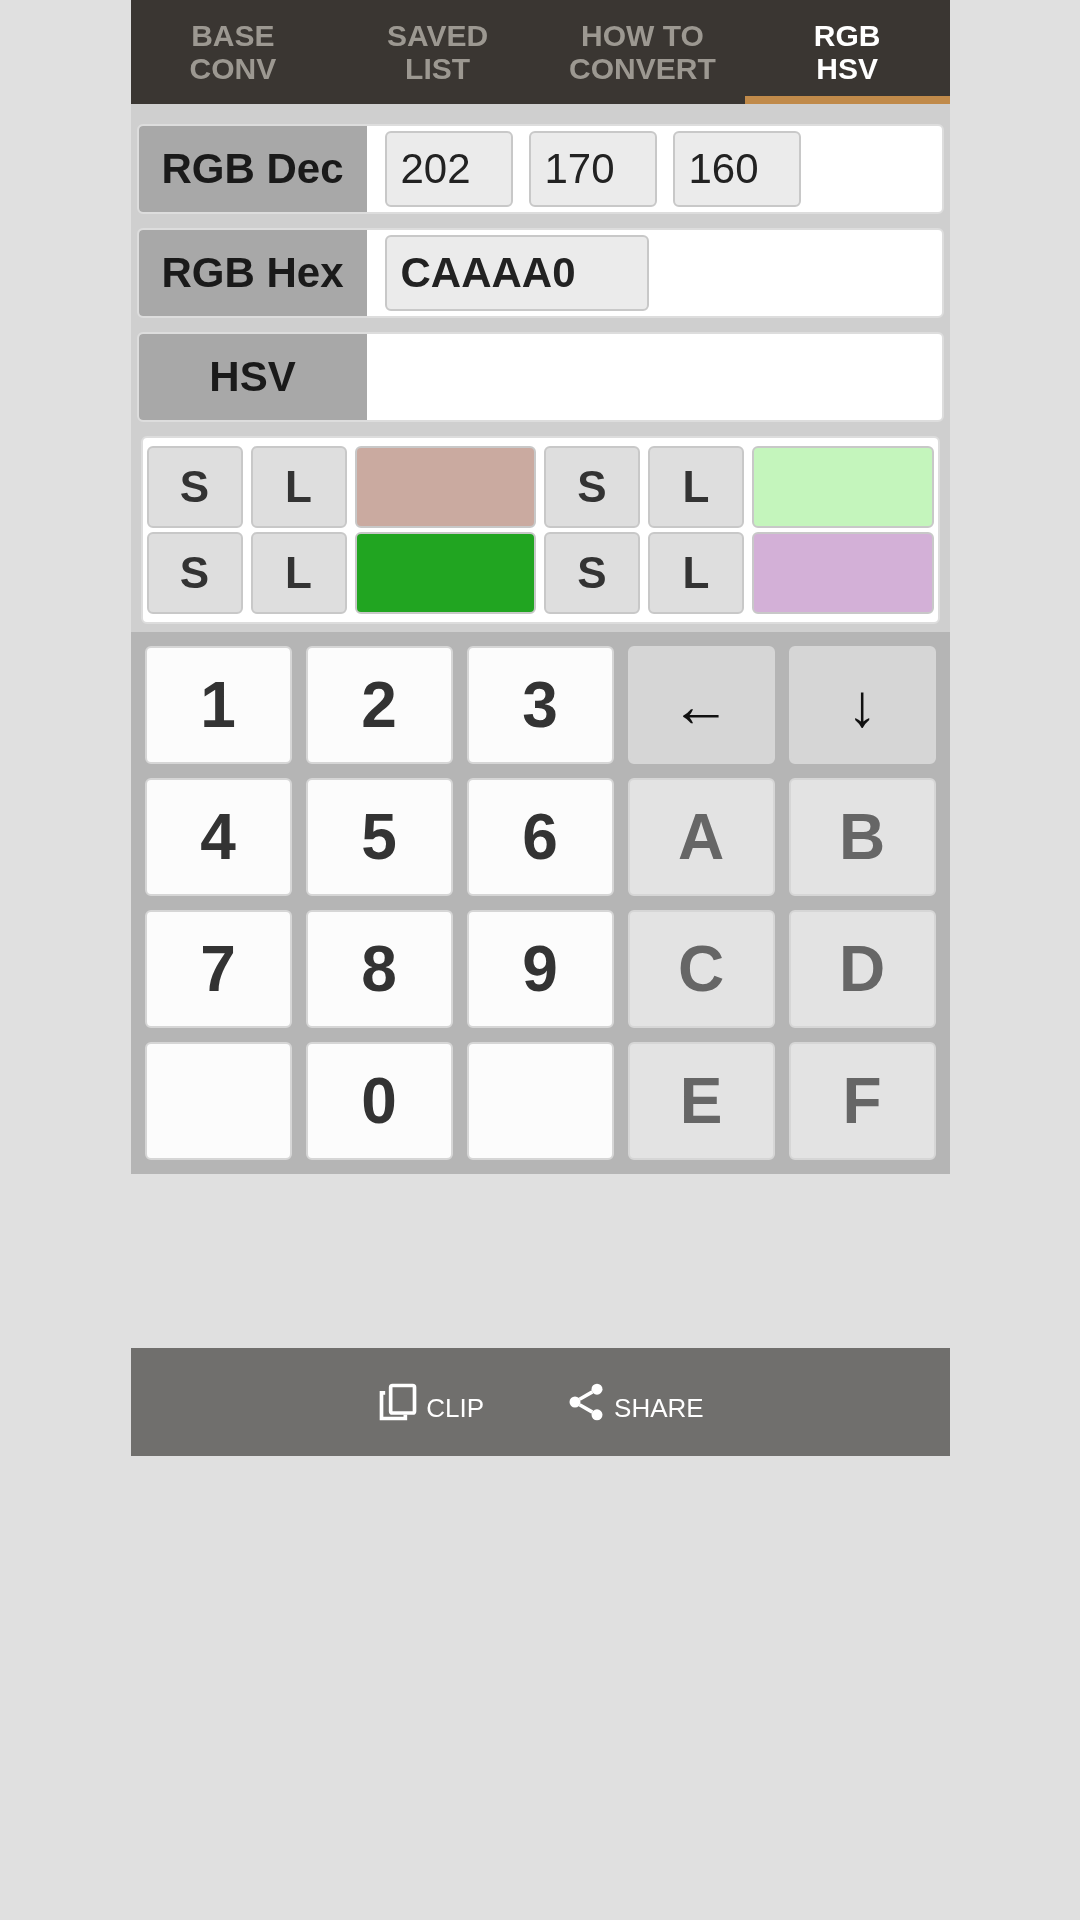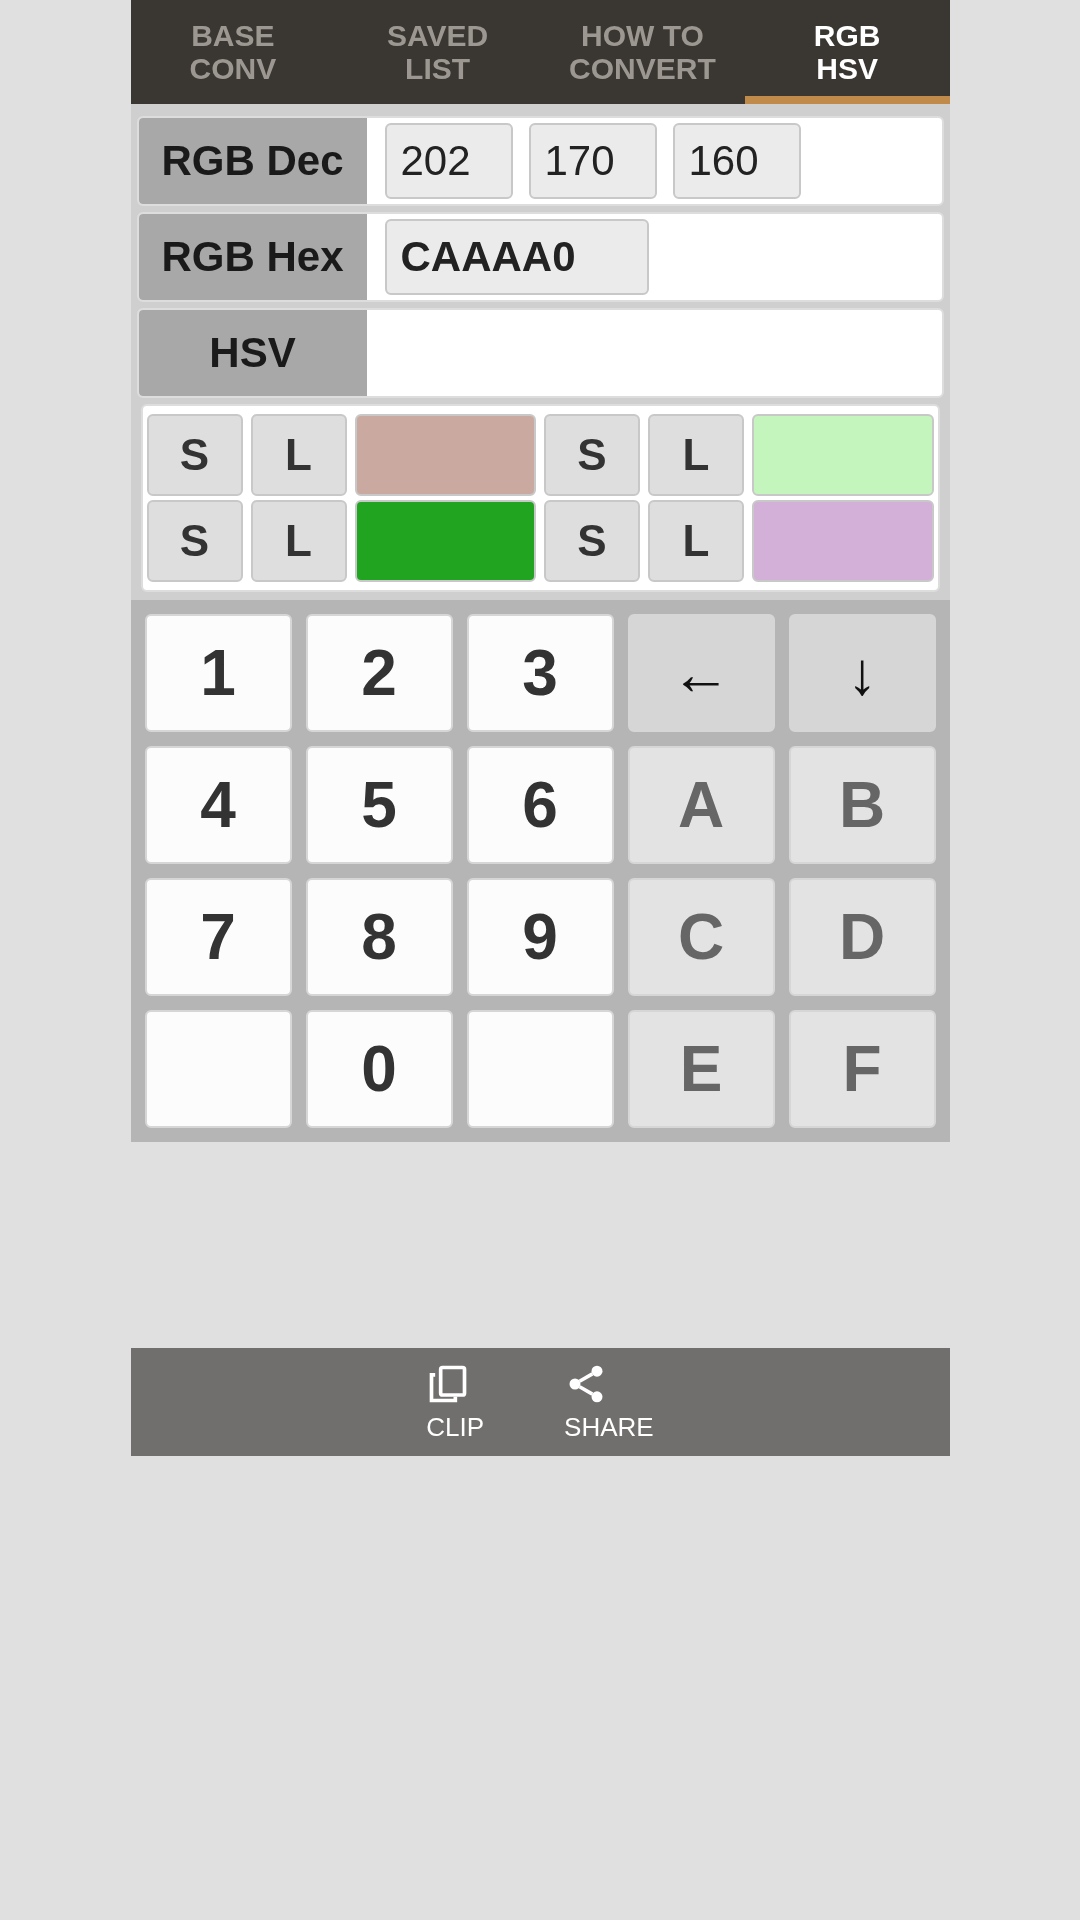--- a/index.html
+++ b/index.html
@@ -48,21 +48,21 @@
   
   .rows-wrap {
     background: #cfcfcf;
     padding: 6px 4px 4px 4px;
   }
   .row {
     display: flex;
     background: #fff;
     border: 2px solid #ddd;
     border-radius: 6px;
-    margin: 6px 2px;
+    margin: 14px 2px;
     height: 90px;
     align-items: center;
     overflow: hidden;
   }
   .row-label {
     width: 228px;
     height: 100%;
     background: #a8a8a8;
     display: flex;
     align-items: center;
@@ -162,22 +162,22 @@
   .bottom-bar {
     background: #706f6d;
     height: 108px;
     display: flex;
     align-items: center;
     justify-content: center;
     gap: 80px;
   }
   .bottom-btn {
     display: flex;
-    flex-direction: column;
-    align-items: flex-start;
+    flex-direction: row;
+    align-items: flex-end;
     color: #fff;
     font-size: 26px;
     font-weight: normal;
     gap: 6px;
   }
   .bottom-btn svg { width: 44px; height: 44px; }
 </style>
 </head>
 <body>
 

